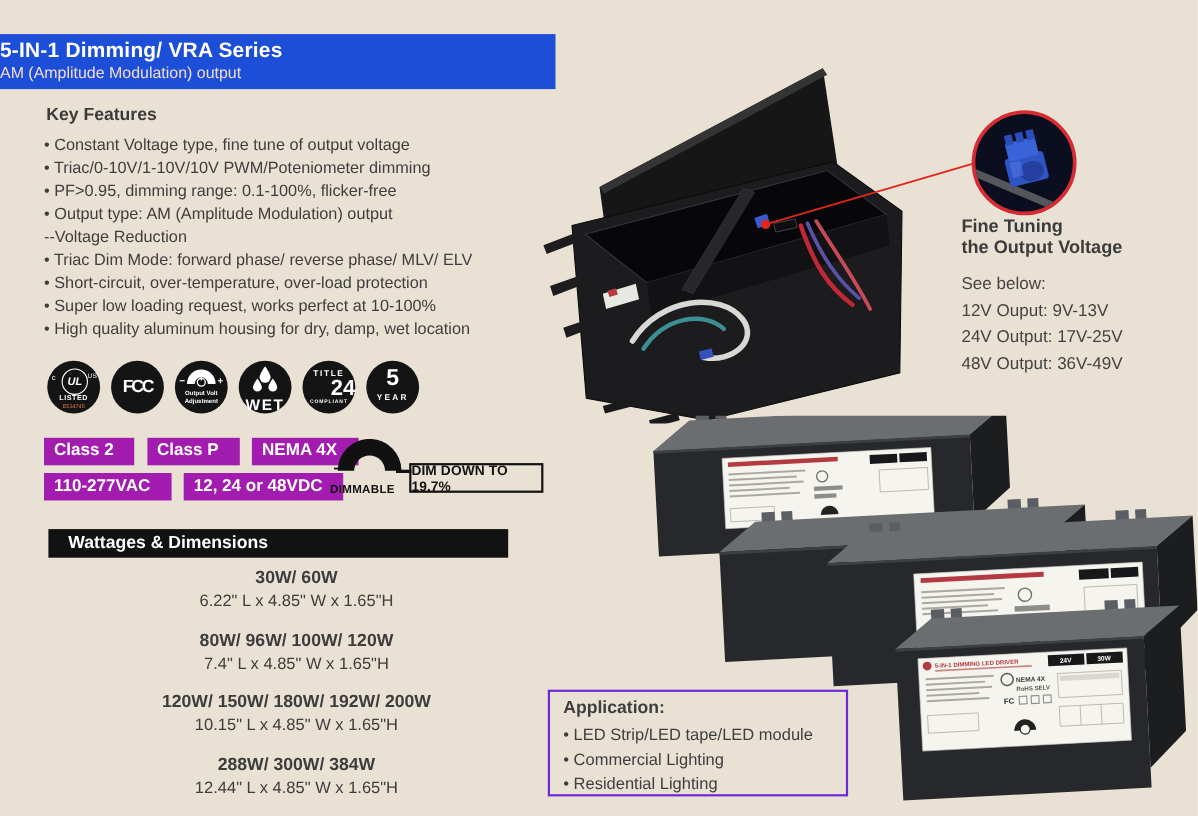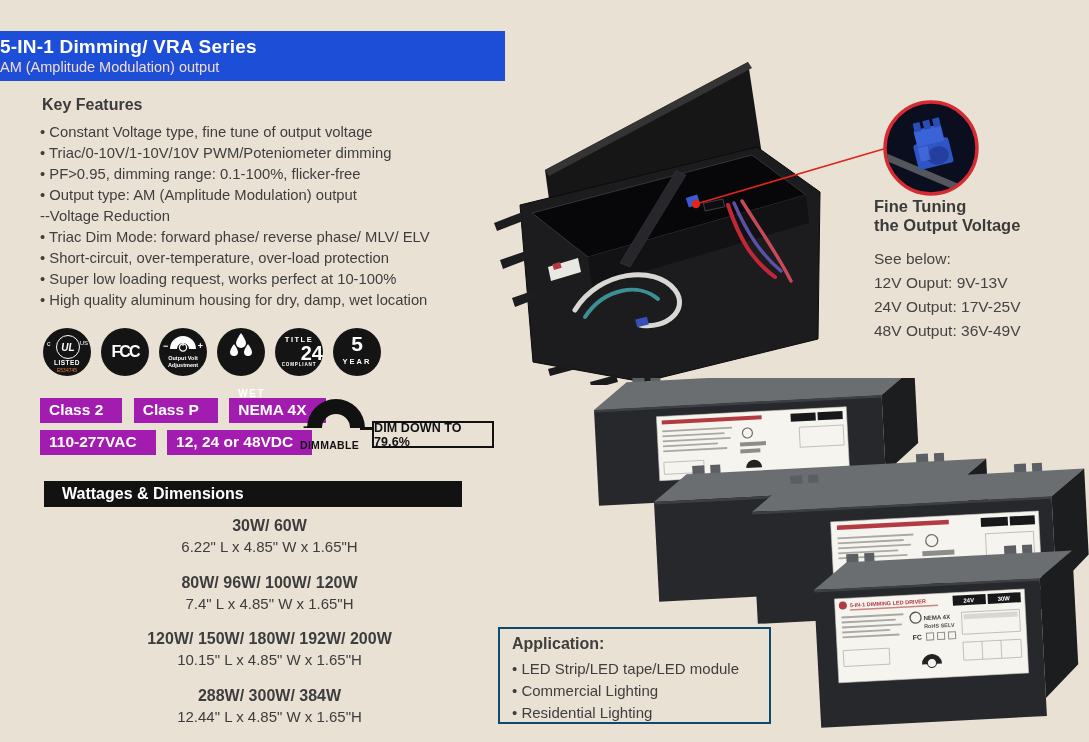--- a/index.html
+++ b/index.html
@@ -43,21 +43,21 @@
   .watt-entry{position:absolute;left:44px;width:451px;text-align:center;color:#3d3d3d;}
   .watt-entry .w{font-size:16px;font-weight:bold;line-height:20px;}
   .watt-entry .d{font-size:15px;line-height:21px;}
 
   
   .fine{position:absolute;left:874px;top:197px;width:210px;z-index:5;color:#3b3b3b;}
   .fine .h{font-size:16.5px;font-weight:bold;line-height:19px;}
   .fine .lines{margin-top:12px;font-size:15.5px;line-height:24px;color:#434343;}
 
   
-  .appbox{position:absolute;left:498px;top:627px;width:273px;height:97px;border:2px solid #0c4a6e;
+  .appbox{position:absolute;left:498px;top:627px;width:273px;height:97px;border:2px solid #6d28d9;
     box-sizing:border-box;padding:6px 12px;z-index:6;color:#3e3e3e;}
   .appbox .h{font-size:16px;font-weight:bold;margin-bottom:5px;}
   .appbox .it{font-size:15px;line-height:22px;}
 
   svg text{font-family:"Liberation Sans", sans-serif;}
   .photo{position:absolute;}
 </style>
 </head>
 <body>
 
@@ -293,21 +293,21 @@
       <span class="abs" style="left:0;top:27px;width:48px;text-align:center;font-size:5.5px;font-weight:bold;">Output Volt</span>
       <span class="abs" style="left:0;top:34px;width:48px;text-align:center;font-size:5.5px;font-weight:bold;">Adjustment</span>
     </div>
 
     <div class="cicon">
       <svg class="abs" style="left:11px;top:5px;" width="26" height="26" viewBox="0 0 26 26">
         <path d="M13,0 C13,0 8,7 8,10 A5,5 0 0 0 18,10 C18,7 13,0 13,0 Z" fill="#fff"></path>
         <path d="M6,11 C6,11 2,16.5 2,19 A4,4 0 0 0 10,19 C10,16.5 6,11 6,11 Z" fill="#fff"></path>
         <path d="M20,11 C20,11 16,16.5 16,19 A4,4 0 0 0 24,19 C24,16.5 20,11 20,11 Z" fill="#fff"></path>
       </svg>
-      <span class="abs" style="left:0;top:32px;width:48px;text-align:right;font-size:10px;font-weight:bold;letter-spacing:1.5px;margin-top:28px;">WET</span>
+      <span class="abs" style="left:0;top:32px;width:48px;text-align:center;font-size:14px;font-weight:bold;letter-spacing:1.5px;">WET</span>
     </div>
 
     <div class="cicon">
       <span class="abs" style="left:0;top:7px;width:48px;text-align:center;font-size:7.5px;font-weight:bold;letter-spacing:1.5px;">TITLE</span>
       <span class="abs" style="left:0;top:14px;width:48px;text-align:right;font-size:20px;font-weight:bold;">24</span>
       <span class="abs" style="left:0;top:34px;width:48px;text-align:center;font-size:4.6px;font-weight:bold;letter-spacing:.8px;">COMPLIANT</span>
     </div>
 
     <div class="cicon">
       <span class="abs" style="left:0;top:4px;width:48px;text-align:center;font-size:21px;font-weight:bold;">5</span>
@@ -325,21 +325,21 @@
     <span class="badge">12, 24 or 48VDC</span>
   </div>
 
   <svg class="dim-arc" width="62" height="30" viewBox="0 0 62 30">
     <path d="M2,29 A29,29 0 0 1 60,29 L45,29 A14,14 0 0 0 17,29 Z" fill="#111"></path>
   </svg>
   <div class="dim-minus">−</div>
   <div class="dim-plus">+</div>
   <div class="dim-label">DIMMABLE</div>
   <div class="dim-line"></div>
-  <div class="dim-box">DIM DOWN TO 79.6%</div>
+  <div class="dim-box">DIM DOWN TO 19.7%</div>
 
   <div class="watt-bar">
     <span>Wattages &amp; Dimensions</span>
   </div>
   <div class="watt-entry" style="top:516px;">
     <div class="w">30W/ 60W</div>
     <div class="d">6.22" L x 4.85" W x 1.65"H</div>
   </div>
   <div class="watt-entry" style="top:573px;">
     <div class="w">80W/ 96W/ 100W/ 120W</div>

